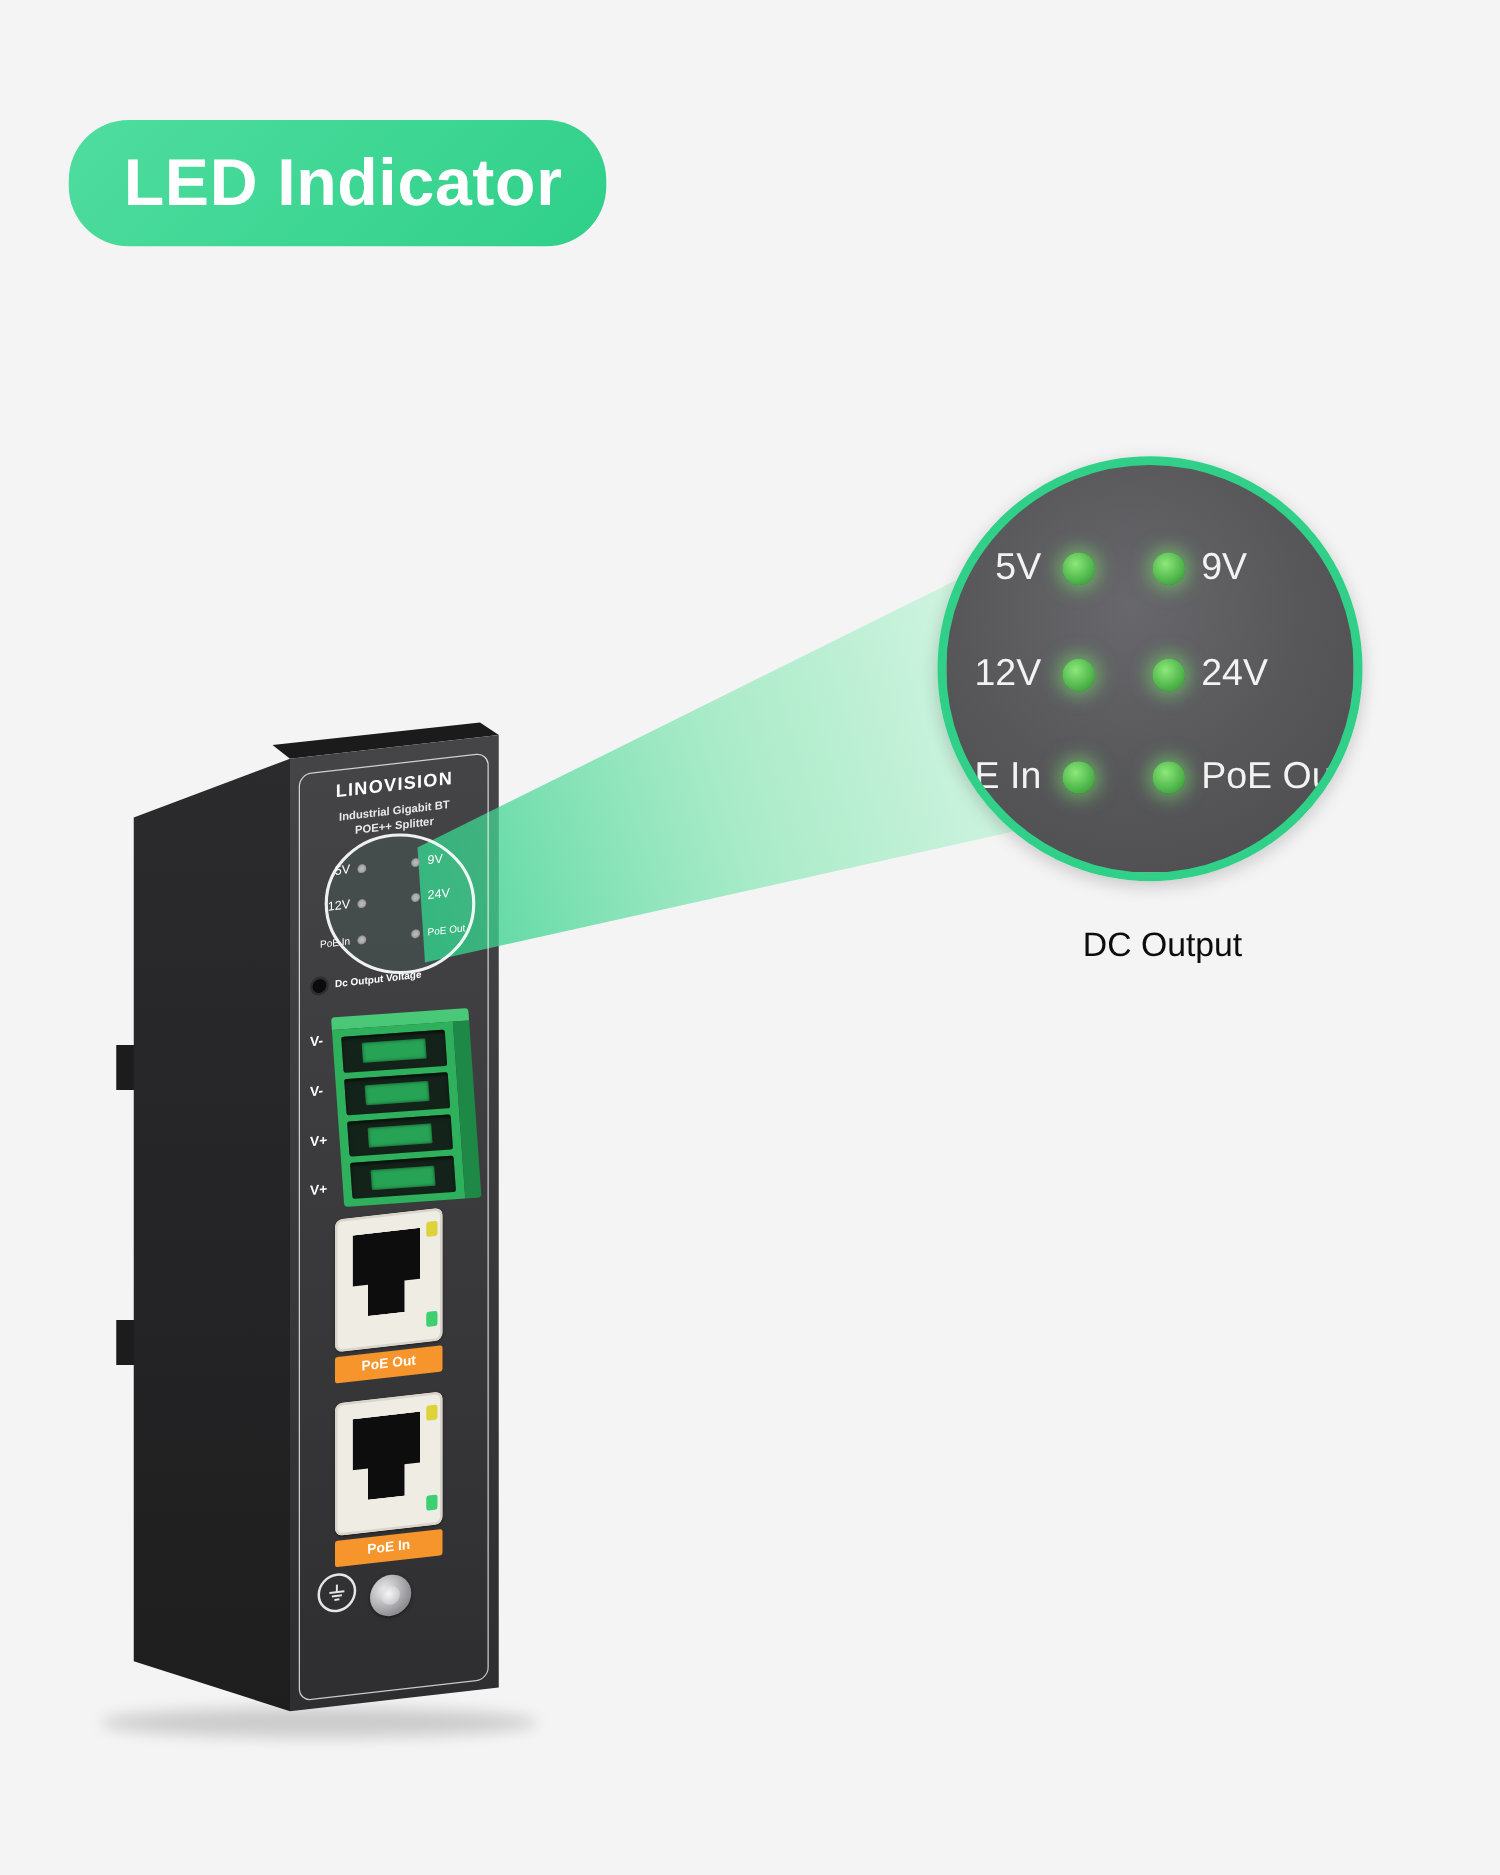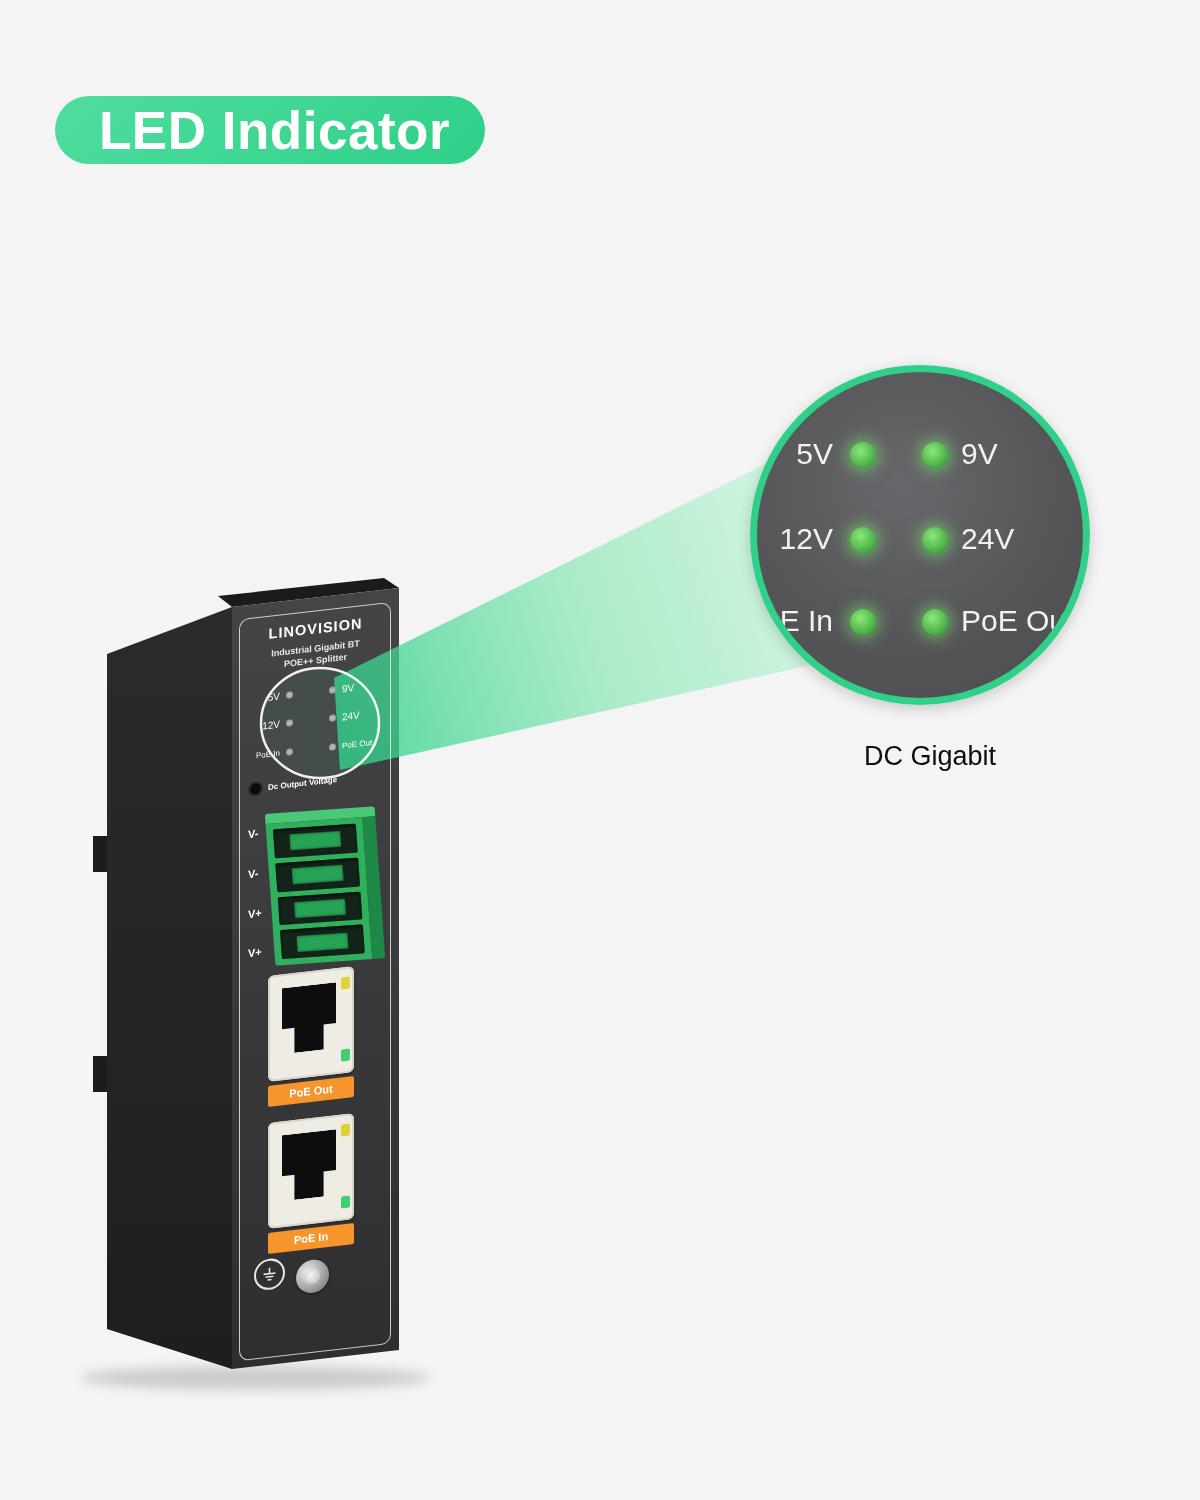--- a/index.html
+++ b/index.html
@@ -3,21 +3,21 @@
 <meta charset="utf-8">
 <style>
   html,body{margin:0;padding:0;}
   body{
     width:1200px;height:1500px;position:relative;overflow:hidden;
     background:#f4f4f4;
     font-family:"Liberation Sans", sans-serif;
   }
   
   .banner{
-    position:absolute;left:55px;top:96px;width:430px;height:68px;
+    position:absolute;left:55px;top:96px;width:430px;height:101px;
     border-radius:48px;
     background:linear-gradient(135deg,#4fdd9f 0%,#2fd089 100%);
     display:flex;align-items:center;
   }
   .banner-title{
     padding-left:44px;color:#ffffff;font-size:53px;font-weight:bold;
     letter-spacing:0.5px;
   }
   
   .scene{position:absolute;left:0;top:0;z-index:1;}
@@ -280,14 +280,14 @@
   <span class="cl-led" style="left:165px;top:155px;"></span>
   <span class="cl-label" style="left:204px;top:150px;">24V</span>
 
   <span class="cl-label" style="right:250px;top:232px;">PoE In</span>
   <span class="cl-led" style="left:93px;top:237px;"></span>
   <span class="cl-led" style="left:165px;top:237px;"></span>
   <span class="cl-label" style="left:204px;top:232px;">PoE Out</span>
 </div>
 
 <div class="caption">
-  <div>DC Gigabit</div>
+  <div>DC Output</div>
 </div>
 
 </body></html>

